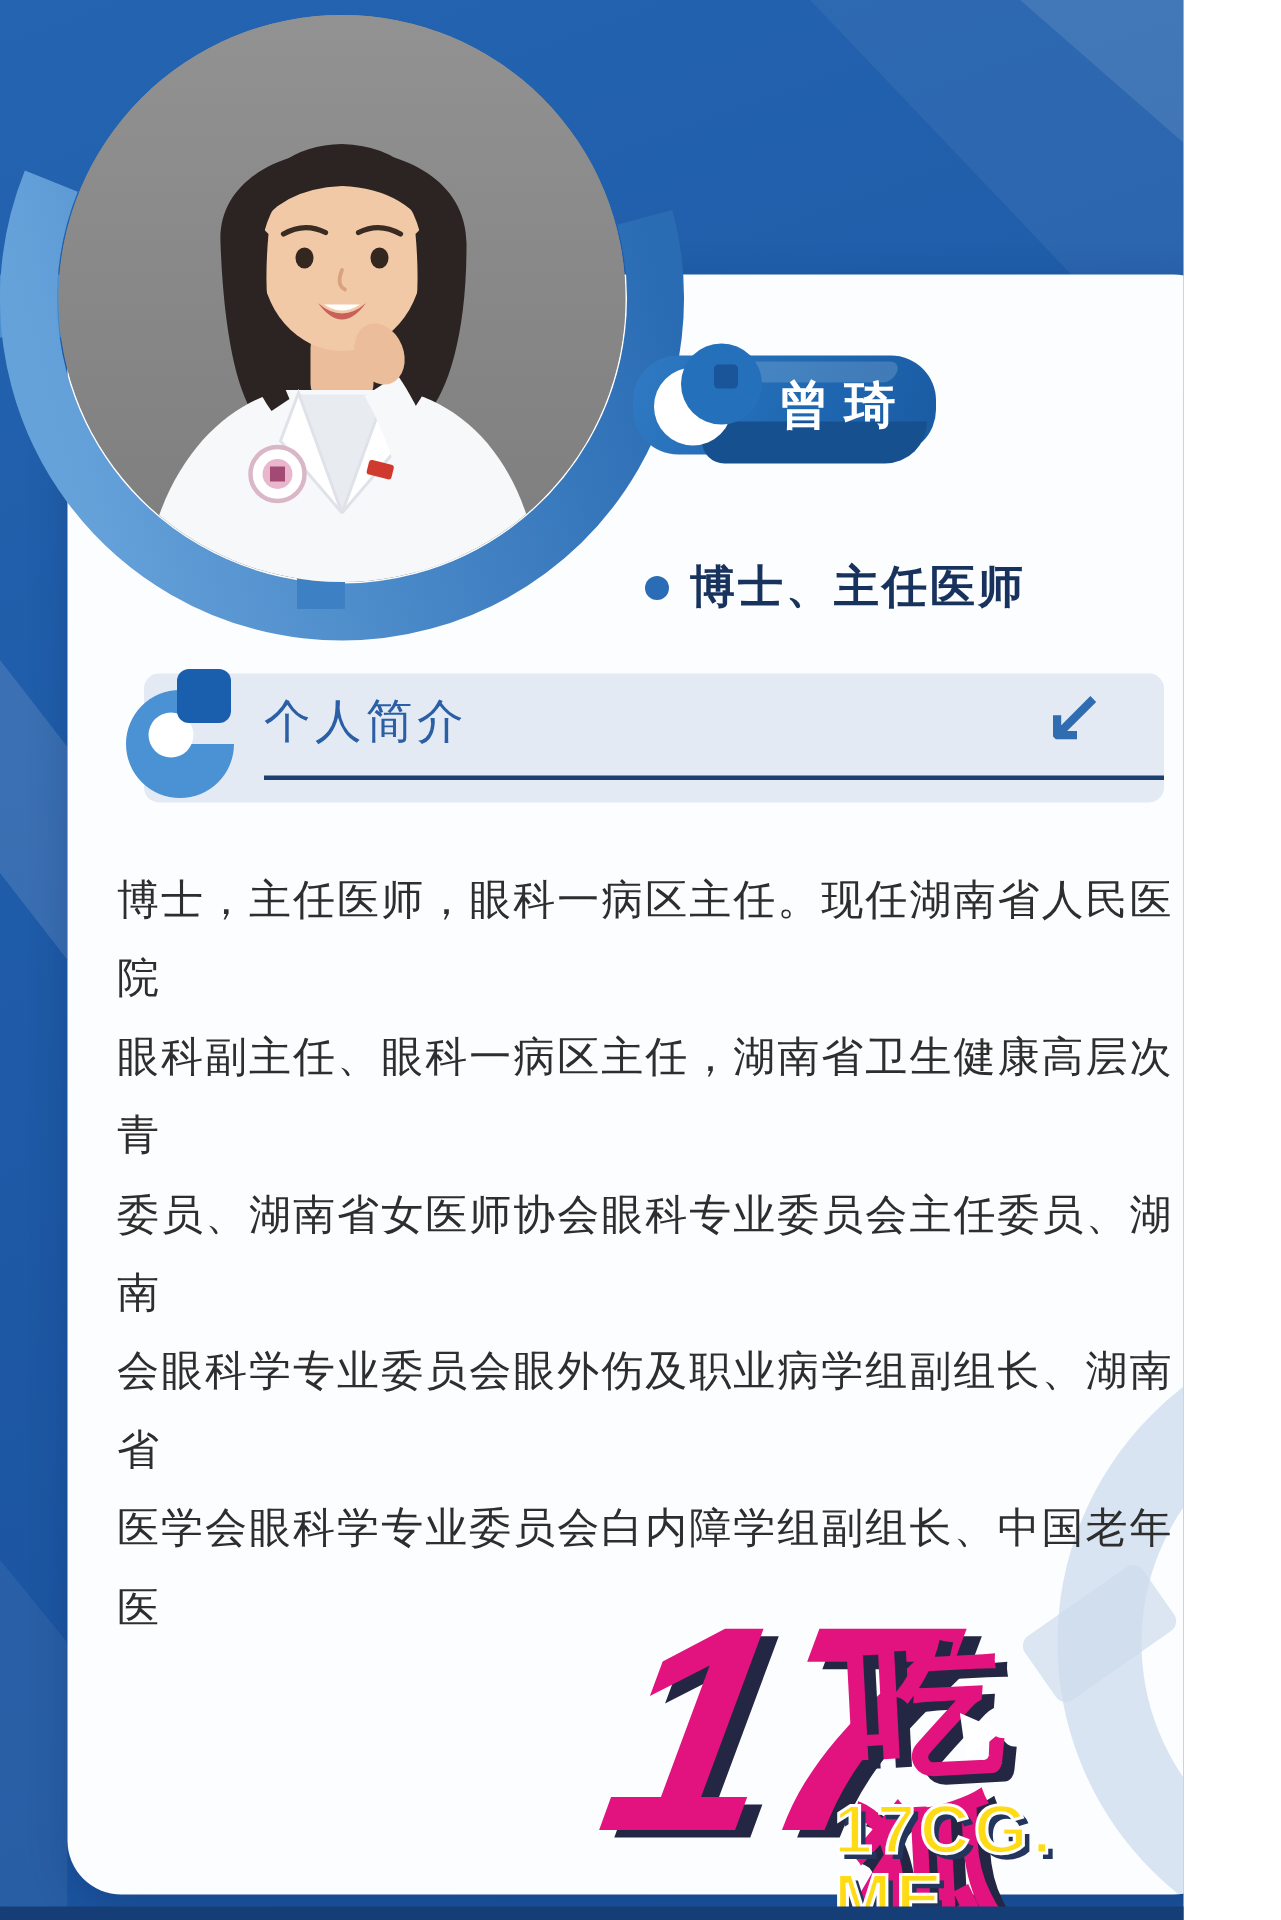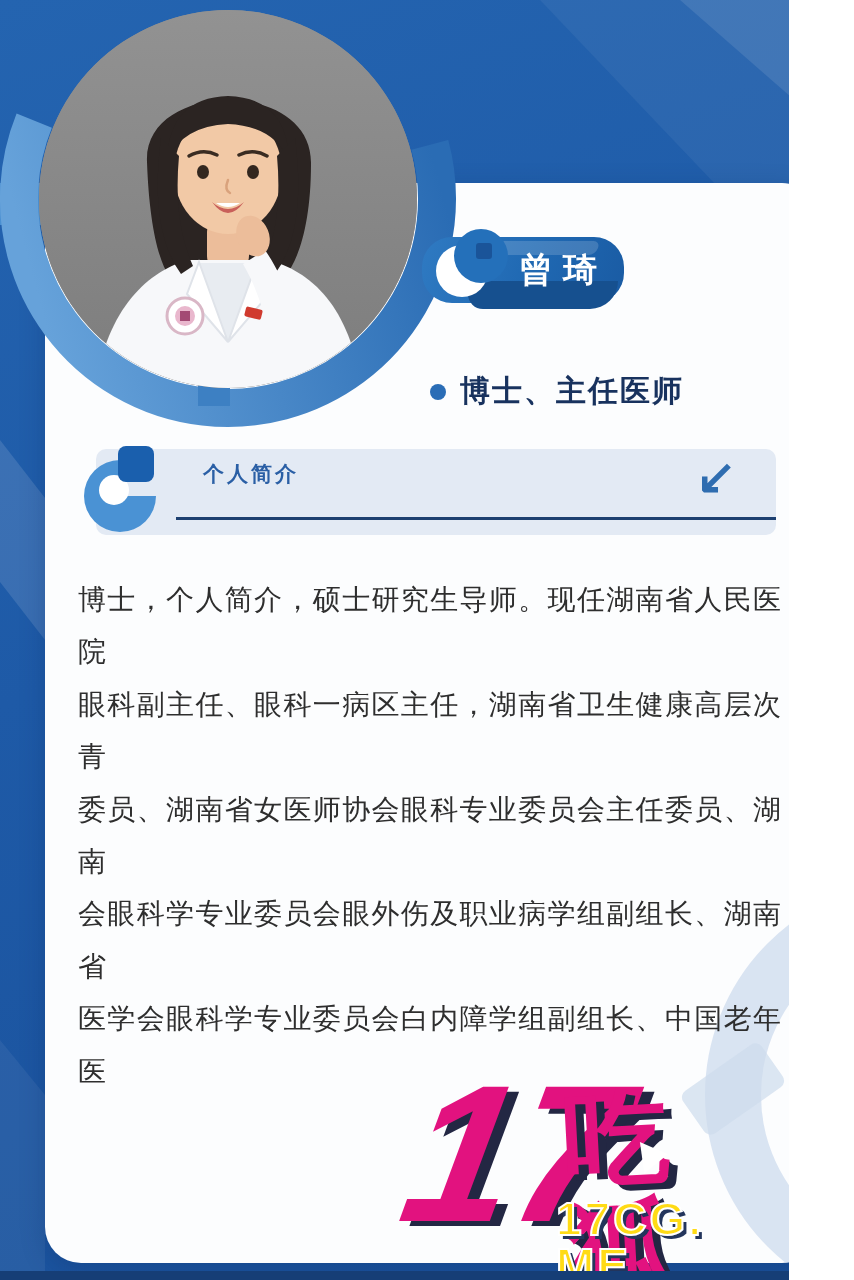--- a/index.html
+++ b/index.html
@@ -29,21 +29,21 @@
   .pill-crescent::after{content:"";position:absolute;left:18px;top:-16px;width:54px;height:54px;border-radius:50%;background:#2470ba;}
   .pill-notch{position:absolute;left:54px;top:6px;width:16px;height:16px;background:#1a5499;border-radius:3px;z-index:3;}
   .pill-label{position:absolute;left:70px;right:0;top:0;bottom:0;display:flex;align-items:center;justify-content:center;color:#fff;font-size:34px;font-weight:700;letter-spacing:10px;text-indent:10px;z-index:4;}
 
   .subtitle-row{position:absolute;left:430px;top:333px;display:flex;align-items:center;margin-top:38px;}
   .subtitle-dot{width:16px;height:16px;border-radius:50%;background:#2a6db6;margin-right:14px;}
   .subtitle-text{font-size:30px;font-weight:700;color:#18325e;letter-spacing:2px;}
 
   .section-band{position:absolute;left:96px;top:449px;width:680px;height:86px;background:#e3eaf4;border-radius:10px;}
   .section-icon{position:absolute;left:84px;top:444px;width:72px;height:92px;}
-  .section-title{position:absolute;left:176px;top:460px;font-size:21px;font-weight:700;color:#2a5fa5;letter-spacing:3px;margin-left:27px;}
+  .section-title{position:absolute;left:176px;top:460px;font-size:31px;font-weight:400;color:#2a5fa5;letter-spacing:3px;}
   .section-arrow{position:absolute;left:696px;top:448px;font-size:48px;font-weight:700;color:#2f6db0;}
   .section-underline{position:absolute;left:176px;top:517px;width:600px;height:3px;background:#1d4070;}
 
   .bio{position:absolute;left:78px;top:574px;width:704px;}
   .bio-line{font-size:28px;line-height:52.4px;color:#2e2e2e;letter-spacing:1px;text-align:justify;text-align-last:justify;text-justify:inter-character;white-space:nowrap0;}
 
   .wm{position:absolute;pointer-events:none;}
   .wm-17{left:408px;top:1056px;font-size:195px;line-height:1;font-weight:800;font-style:italic;color:#e2127f;transform:skewX(-10deg);text-shadow:11px 5px 0 #232743;}
   .wm-cn{left:566px;top:1082px;font-size:106px;line-height:1;font-weight:900;color:#e2127f;letter-spacing:8px;transform:rotate(-3deg);text-shadow:8px 6px 0 #232743;}
   .wm-play{left:642px;top:1140px;width:0;height:0;border-left:26px solid #fff;border-top:16px solid transparent;border-bottom:16px solid transparent;transform:rotate(-8deg);}
@@ -141,21 +141,21 @@
   <svg class="section-icon" viewBox="0 0 72 92">
     <path d="M36,16 A36,36 0 1 0 72,52 L36,52 Z" fill="#4a92d4"></path>
     <circle cx="30" cy="46" r="15" fill="#ffffff"></circle>
     <rect x="34" y="2" width="36" height="36" rx="8" fill="#1a5fad"></rect>
   </svg>
   <div class="section-title">个人简介</div>
   <div class="section-arrow">↙</div>
   <div class="section-underline"></div>
 
   <div class="bio">
-    <div class="bio-line">博士，个人简介，硕士研究生导师。现任湖南省人民医院</div>
+    <div class="bio-line">博士，主任医师，眼科一病区主任。现任湖南省人民医院</div>
     <div class="bio-line">眼科副主任、眼科一病区主任，湖南省卫生健康高层次青</div>
     <div class="bio-line">委员、湖南省女医师协会眼科专业委员会主任委员、湖南</div>
     <div class="bio-line">会眼科学专业委员会眼外伤及职业病学组副组长、湖南省</div>
     <div class="bio-line">医学会眼科学专业委员会白内障学组副组长、中国老年医</div>
 
   </div>
 
   <div class="wm wm-17">17</div>
   <div class="wm wm-cn">吃狐</div>
   <div class="wm wm-play"></div>

